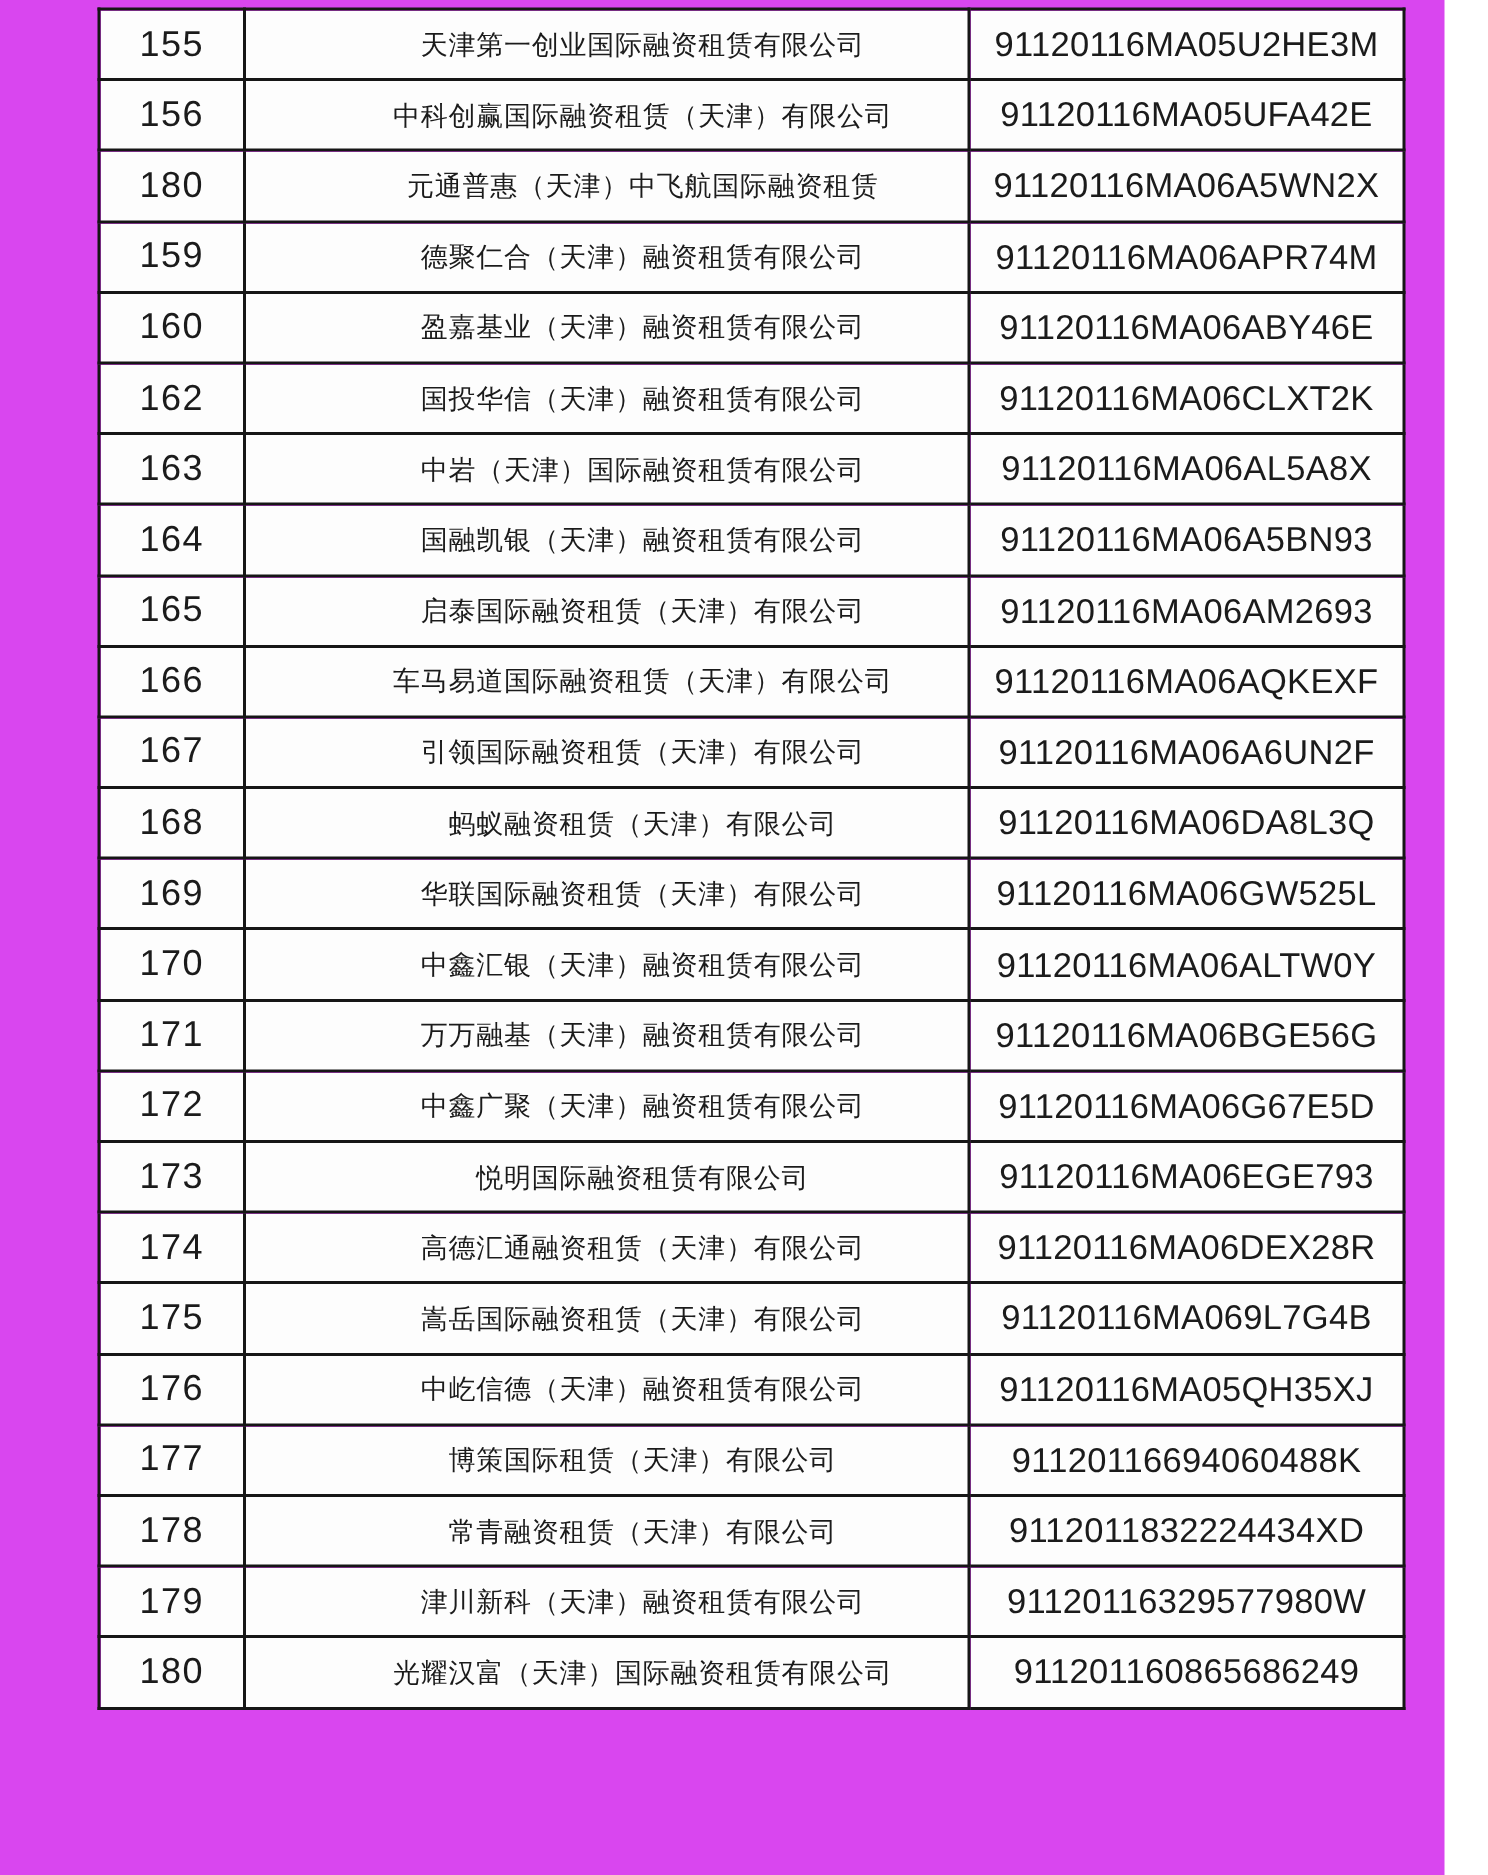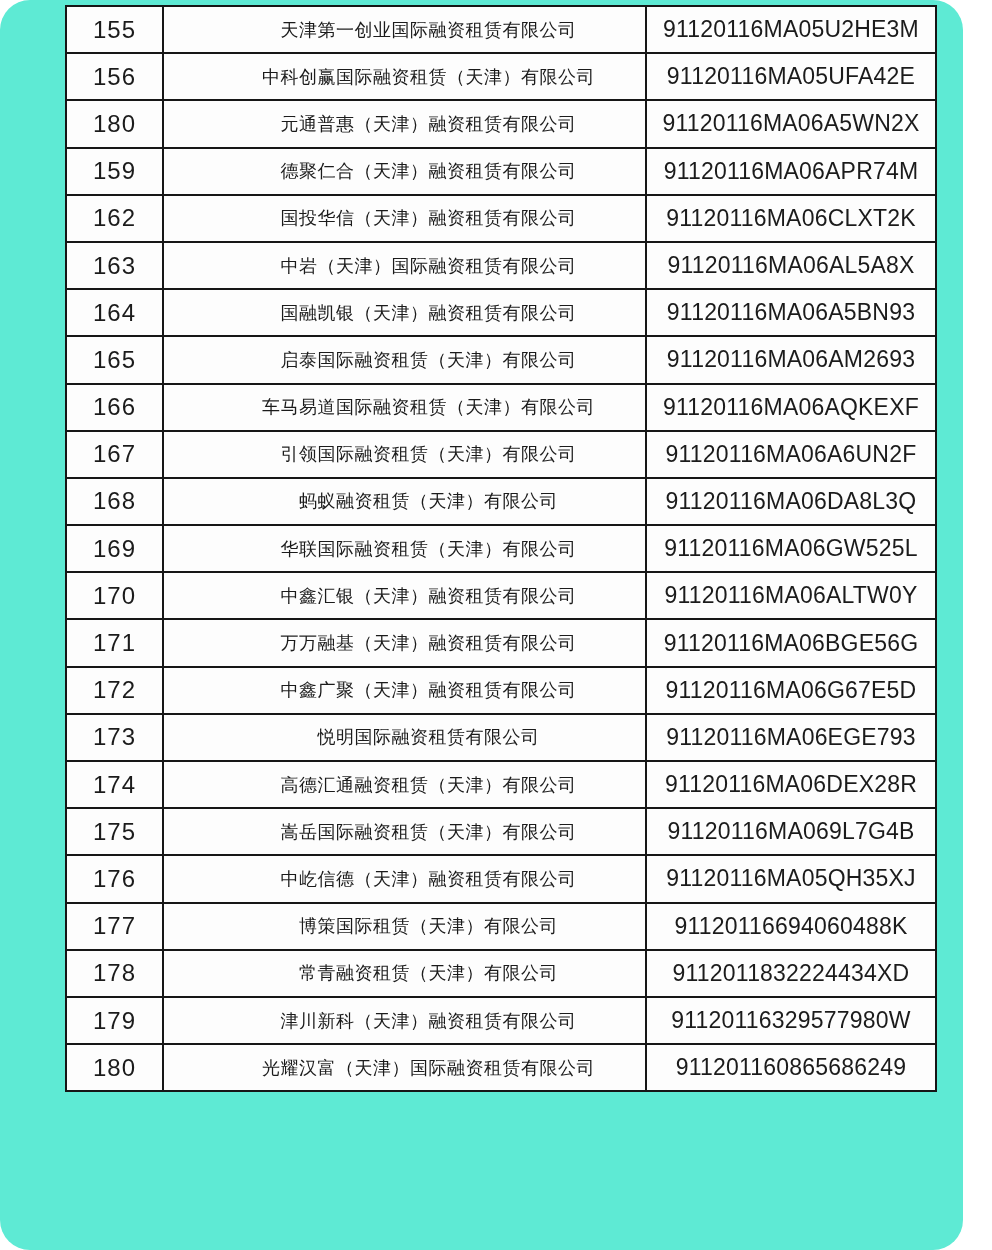--- a/index.html
+++ b/index.html
@@ -11,22 +11,21 @@
     height: 1250px;
     background: #ffffff;
     font-family: "Liberation Sans", "DejaVu Sans", sans-serif;
     color: #1b1b1b;
     overflow: hidden;
   }
   .page {
     position: relative;
     width: 963px;
     height: 1250px;
-    background: #5eead4;
-    border-radius: 30px;
+    background: #d946ef;
   }
   table.company-table {
     position: absolute;
     left: 65px;
     top: 5px;
     width: 870px;
     border-collapse: collapse;
     table-layout: fixed;
   }
   .company-table td {
@@ -69,27 +68,32 @@
           <td class="company-name-cell">天津第一创业国际融资租赁有限公司</td>
           <td class="credit-code-cell">91120116MA05U2HE3M</td>
         </tr>
         <tr>
           <td class="row-number-cell">156</td>
           <td class="company-name-cell">中科创赢国际融资租赁（天津）有限公司</td>
           <td class="credit-code-cell">91120116MA05UFA42E</td>
         </tr>
         <tr>
           <td class="row-number-cell">180</td>
-          <td class="company-name-cell">元通普惠（天津）融资租赁有限公司</td>
+          <td class="company-name-cell">元通普惠（天津）中飞航国际融资租赁</td>
           <td class="credit-code-cell">91120116MA06A5WN2X</td>
         </tr>
         <tr>
           <td class="row-number-cell">159</td>
           <td class="company-name-cell">德聚仁合（天津）融资租赁有限公司</td>
           <td class="credit-code-cell">91120116MA06APR74M</td>
+        </tr>
+        <tr>
+          <td class="row-number-cell">160</td>
+          <td class="company-name-cell">盈嘉基业（天津）融资租赁有限公司</td>
+          <td class="credit-code-cell">91120116MA06ABY46E</td>
         </tr>
         <tr>
           <td class="row-number-cell">162</td>
           <td class="company-name-cell">国投华信（天津）融资租赁有限公司</td>
           <td class="credit-code-cell">91120116MA06CLXT2K</td>
         </tr>
         <tr>
           <td class="row-number-cell">163</td>
           <td class="company-name-cell">中岩（天津）国际融资租赁有限公司</td>
           <td class="credit-code-cell">91120116MA06AL5A8X</td>

